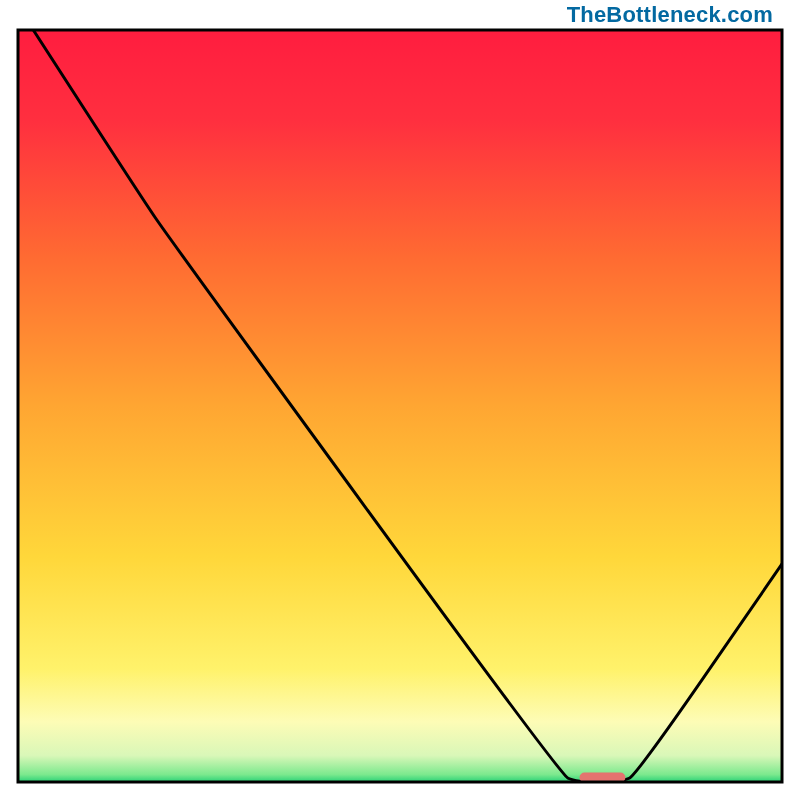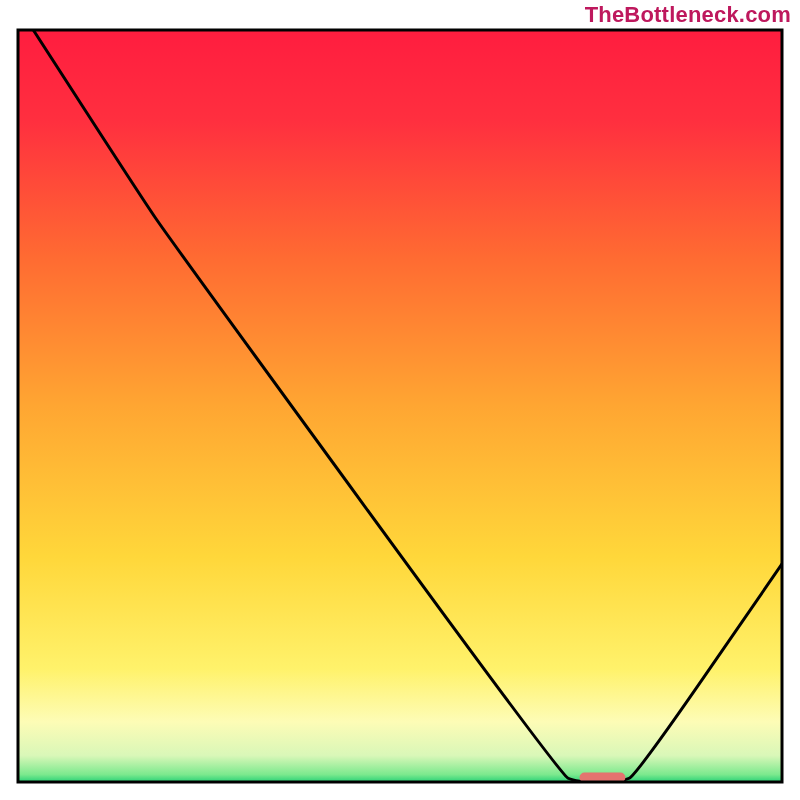--- a/index.html
+++ b/index.html
@@ -11,24 +11,24 @@
     font-family: Arial, Helvetica, sans-serif;
   }
   .stage {
     position: relative;
     width: 800px;
     height: 800px;
   }
   .watermark {
     position: absolute;
     top: 2px;
-    right: 9px;
+    right: 27px;
     font-size: 22px;
     font-weight: 600;
-    color: #be185d;
+    color: #0369a1;
     letter-spacing: 0.2px;
   }
   svg {
     display: block;
   }
 </style>
 </head>
 <body>
 
 <div class="stage">

